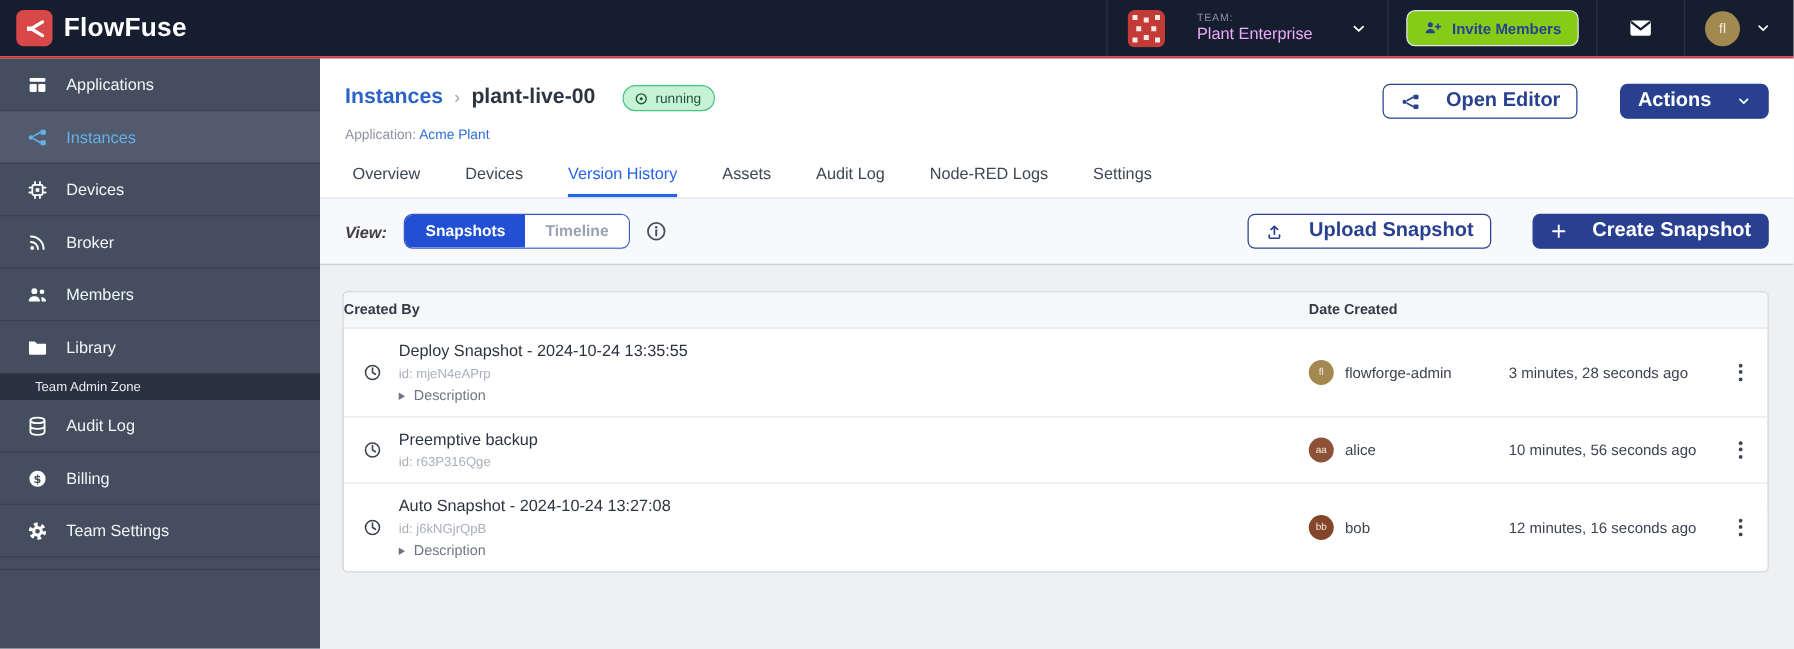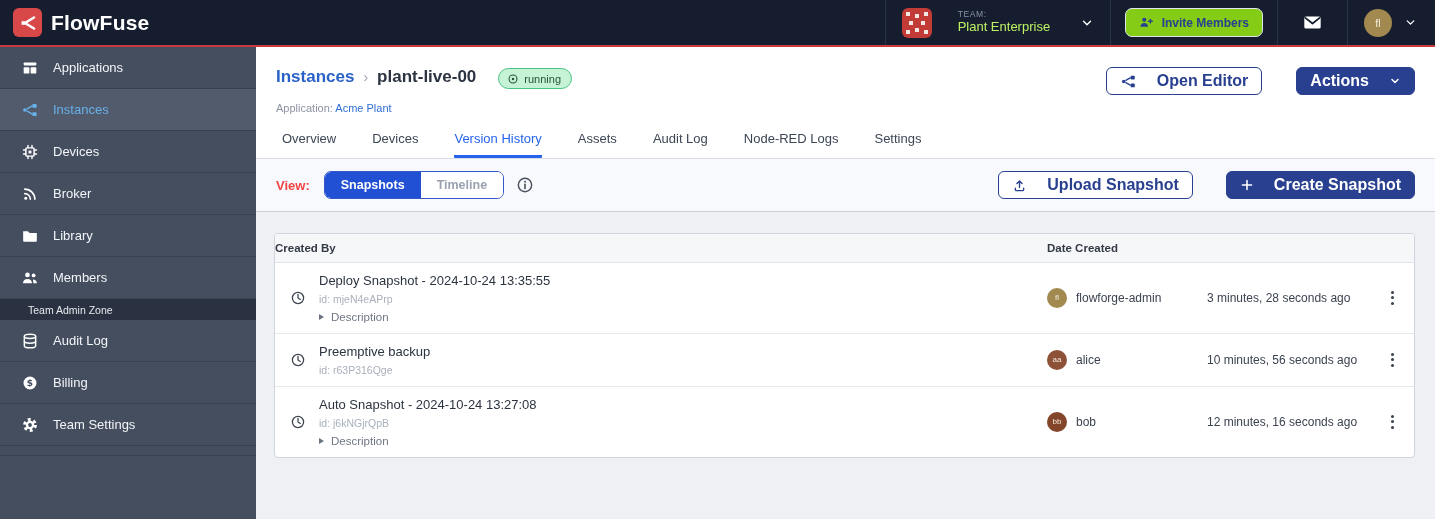--- a/index.html
+++ b/index.html
@@ -13,21 +13,21 @@
   .logo-area { display:flex; align-items:center; gap:9px; padding-left:13px; }
   .logo-icon { width:29px; height:29px; border-radius:6px; background:#d94848; display:flex; align-items:center; justify-content:center; }
   .brand-name { color:#fff; font-size:21px; font-weight:bold; letter-spacing:.2px; }
   .topnav-right { display:flex; align-items:stretch; height:45px; }
   .nav-seg { display:flex; align-items:center; border-left:1px solid #2a3347; padding:0 16px; }
   .team-selector { gap:26px; min-width:225px; cursor:pointer; }
   .team-avatar { width:30px; height:30px; border-radius:6px; overflow:hidden; flex:0 0 auto; }
   .team-avatar svg { display:block; }
   .team-text { display:flex; flex-direction:column; line-height:1.15; }
   .team-label { color:#8b93a7; font-size:8.5px; letter-spacing:.6px; }
-  .team-name { color:#bef264; font-size:13px; }
+  .team-name { color:#f0abfc; font-size:13px; }
   .team-chevron { margin-left:auto; color:#fff; display:flex; }
   .invite-btn-wrap { padding:0 14px; }
   .invite-btn { background:#84cc16; border:1px solid #dfe3ee; border-radius:7px; height:29px; padding:0 13px; display:flex; align-items:center; gap:8px; color:#28408f; font-size:12px; font-weight:bold; cursor:pointer; }
   .mail-seg { padding:0 24px; cursor:pointer; }
   .user-seg { gap:12px; padding:0 18px 0 16px; cursor:pointer; }
   .user-avatar { width:28px; height:28px; border-radius:50%; background:#a1894f; color:#f5eedd; font-size:11px; display:flex; align-items:center; justify-content:center; }
 
   
   .body-row { flex:1; display:flex; min-height:0; }
 
@@ -56,21 +56,21 @@
   .btn-filled { background:#28408f; border:1.5px solid #28408f; color:#fff; }
   .app-line { margin-top:7px; font-size:11px; }
   .app-label { color:#8c93a3; }
   .app-link { color:#2f6fd6; cursor:pointer; }
   .tabs { display:flex; gap:36px; margin-top:17px; padding-left:6px; }
   .tab { font-size:13px; color:#3c4654; padding-bottom:9px; border-bottom:3px solid transparent; cursor:pointer; }
   .tab.active { color:#2563eb; border-bottom-color:#2563eb; border-radius:1px; }
 
   
   .toolbar { background:#f8f9fc; height:53px; border-bottom:1px solid #c8cdd7; display:flex; align-items:center; padding:0 20px; flex:0 0 auto; }
-  .view-label { font-size:13px; font-weight:bold; color:#ef4444; margin-right:14px; }
+  .view-label { font-size:13px; font-weight:bold; color:#404040; margin-right:14px;font-style:italic; }
   .toggle-group { display:flex; border:1.5px solid #3558c8; border-radius:7px; overflow:hidden; background:#fff; }
   .toggle-opt { font-size:12.5px; font-weight:bold; padding:6px 16px; cursor:pointer; }
   .toggle-opt.on { background:#2150d4; color:#fff; }
   .toggle-opt.off { background:#fff; color:#9aa2b1; }
   .info-icon { margin-left:12px; color:#4a515e; display:flex; cursor:pointer; }
   .toolbar-right { margin-left:auto; display:flex; gap:8px; }
 
   
   .content { padding:8px 20px 0 18px; }
   .searchbar { display:flex; align-items:center; gap:9px; background:#fff; border:1px solid #cfd4dd; border-radius:4px; height:29px; padding:0 10px; }
@@ -216,35 +216,35 @@
               <path d="M4.2 9.6a6.2 6.2 0 0 1 6.2 6.2"></path>
               <path d="M4.2 4.6a11.2 11.2 0 0 1 11.2 11.2"></path>
               <circle cx="5.3" cy="14.8" r="1.7" fill="currentColor" stroke="none"></circle>
             </svg>
         </span>
         <span>Broker</span>
       </div>
       <div class="side-item">
         <span class="sicon">
           <svg width="18" height="18" viewBox="0 0 20 20" fill="currentColor">
-              <path d="M2.4 4.6h5.2l2 2h8v8.8a1 1 0 0 1-1 1H3.4a1 1 0 0 1-1-1z"></path>
-            </svg>
-        </span>
-        <span>Library</span>
-      </div>
-      <div class="side-item">
-        <span class="sicon">
-          <svg width="18" height="18" viewBox="0 0 20 20" fill="currentColor">
               <circle cx="7.2" cy="6.6" r="2.6"></circle>
               <path d="M2.2 15.8c0-2.9 2.2-4.6 5-4.6s5 1.7 5 4.6z"></path>
               <circle cx="14" cy="7.1" r="2.1"></circle>
               <path d="M13.3 11.7c2.3.2 4.4 1.7 4.4 4.1h-4z"></path>
             </svg>
         </span>
         <span>Members</span>
+      </div>
+      <div class="side-item">
+        <span class="sicon">
+          <svg width="18" height="18" viewBox="0 0 20 20" fill="currentColor">
+              <path d="M2.4 4.6h5.2l2 2h8v8.8a1 1 0 0 1-1 1H3.4a1 1 0 0 1-1-1z"></path>
+            </svg>
+        </span>
+        <span>Library</span>
       </div>
       <div class="admin-zone">Team Admin Zone</div>
       <div class="side-item">
         <span class="sicon">
           <svg width="18" height="18" viewBox="0 0 20 20" fill="none" stroke="currentColor" stroke-width="1.6">
               <ellipse cx="10" cy="4.8" rx="6.3" ry="2.4"></ellipse>
               <path d="M3.7 4.8v10.4c0 1.3 2.8 2.4 6.3 2.4s6.3-1.1 6.3-2.4V4.8"></path>
               <path d="M3.7 10c0 1.3 2.8 2.4 6.3 2.4s6.3-1.1 6.3-2.4"></path>
             </svg>
         </span>

